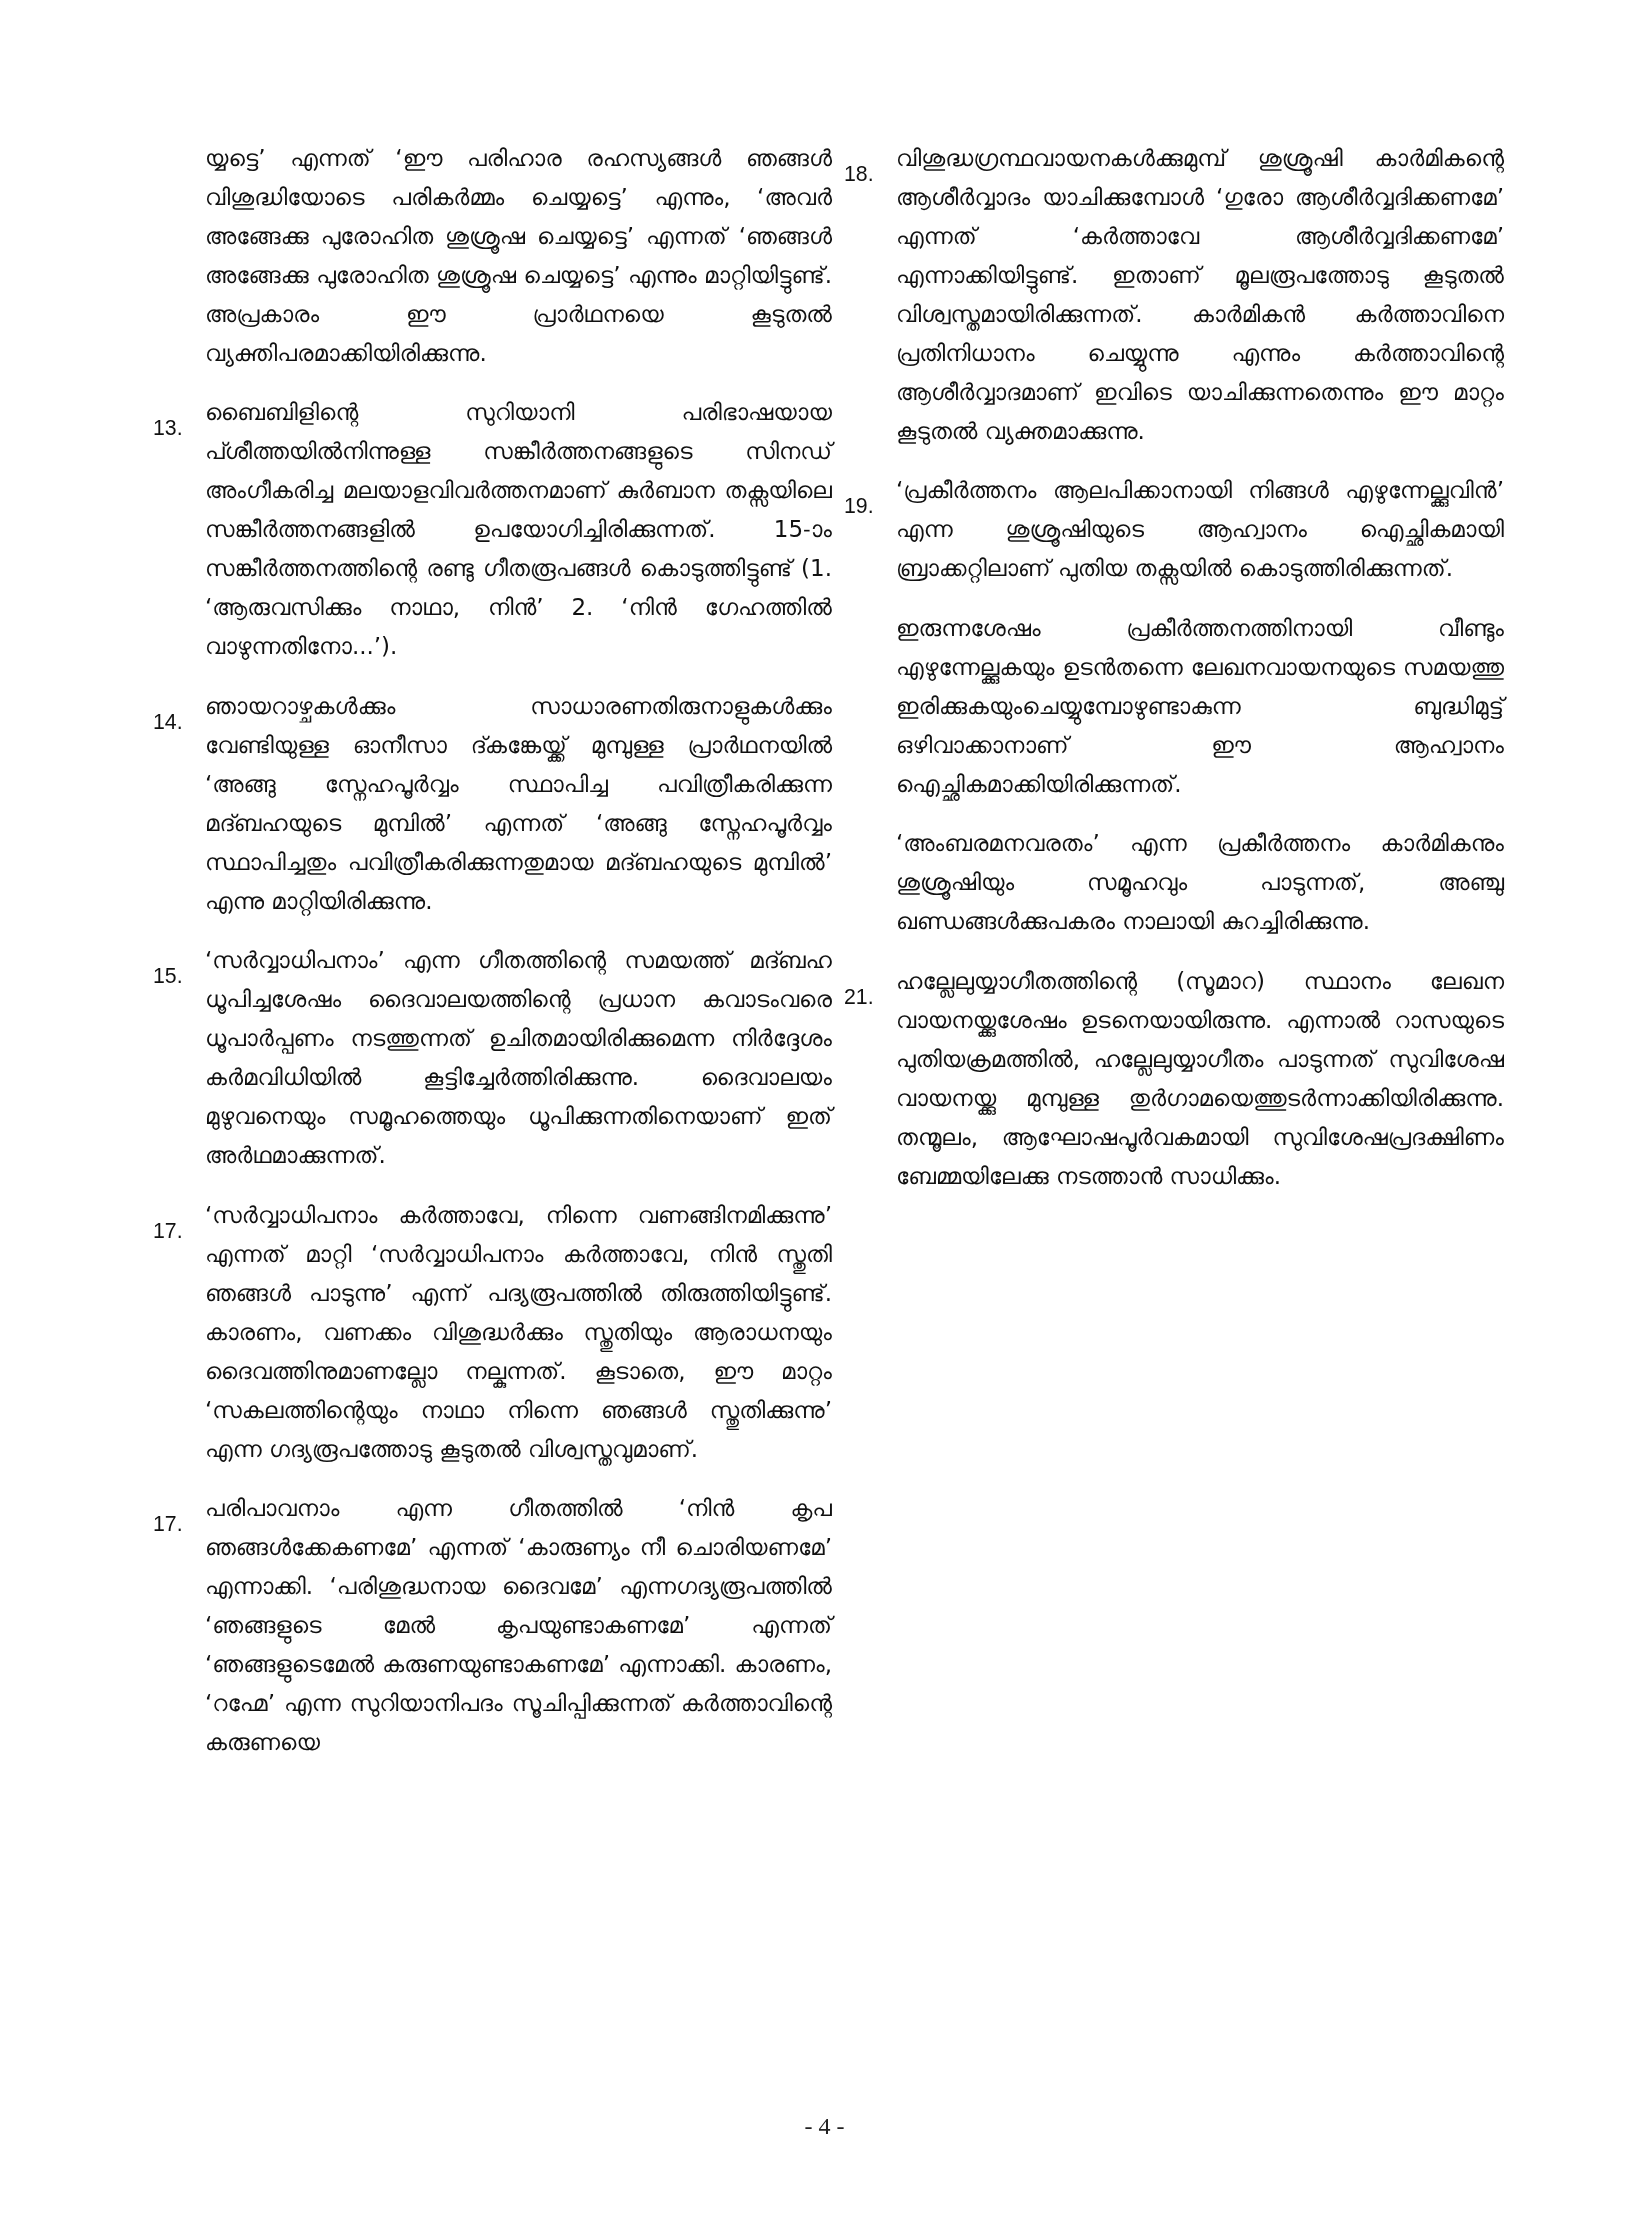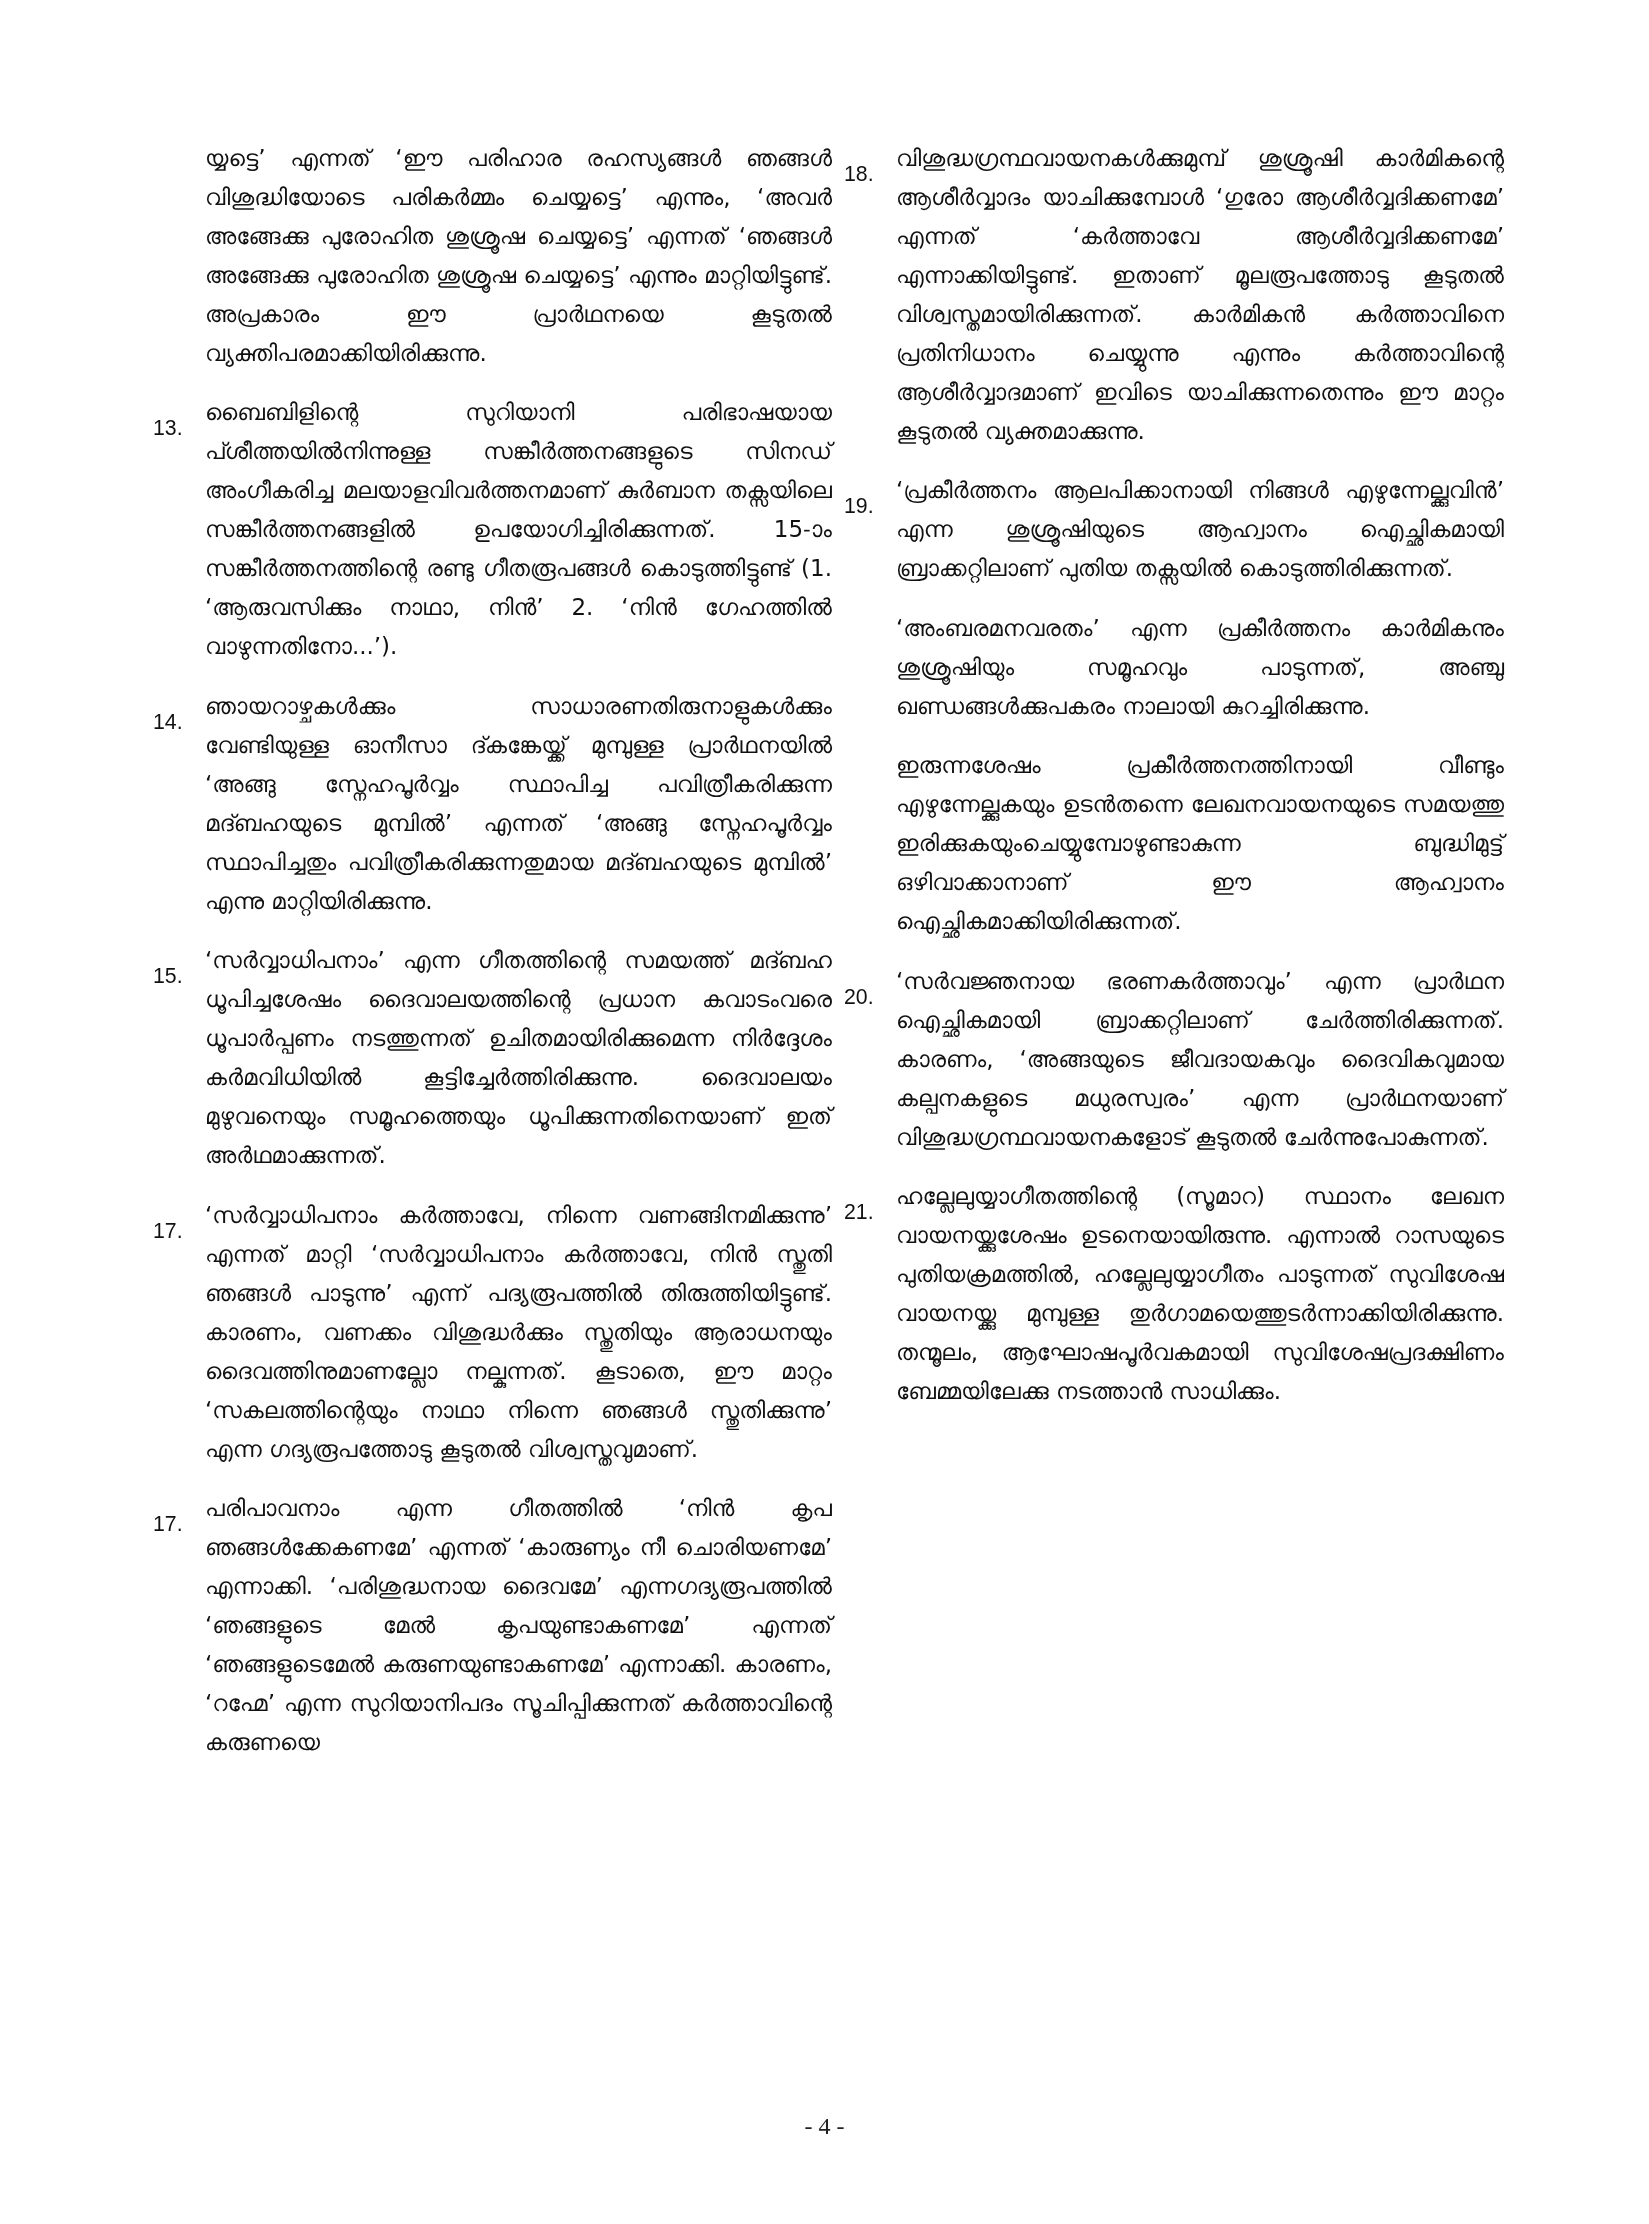--- a/index.html
+++ b/index.html
@@ -65,27 +65,23 @@
 
     <div class="para numbered">
       <span class="num">18.</span>
       <span>വിശുദ്ധഗ്രന്ഥവായനകൾക്കുമുമ്പ് ശുശ്രൂഷി കാർമികന്റെ ആശീർവ്വാദം യാചിക്കുമ്പോൾ ‘ഗുരോ ആശീർവ്വദിക്കണമേ’ എന്നത് ‘കർത്താവേ ആശീർവ്വദിക്കണമേ’ എന്നാക്കിയിട്ടുണ്ട്. ഇതാണ് മൂലരൂപത്തോടു കൂടുതൽ വിശ്വസ്തമായിരിക്കുന്നത്. കാർമികൻ കർത്താവിനെ പ്രതിനിധാനം ചെയ്യുന്നു എന്നും കർത്താവിന്റെ ആശീർവ്വാദമാണ് ഇവിടെ യാചിക്കുന്നതെന്നും ഈ മാറ്റം കൂടുതൽ വ്യക്തമാക്കുന്നു.</span>
     </div>
 
     <div class="para numbered">
       <span class="num">19.</span>
       <span>‘പ്രകീർത്തനം ആലപിക്കാനായി നിങ്ങൾ എഴുന്നേല്ക്കുവിൻ’ എന്ന ശുശ്രൂഷിയുടെ ആഹ്വാനം ഐച്ഛികമായി ബ്രാക്കറ്റിലാണ് പുതിയ തക്സയിൽ കൊടുത്തിരിക്കുന്നത്.</span>
     </div>
+    <p class="para indent">ഇരുന്നശേഷം പ്രകീർത്തനത്തിനായി വീണ്ടും എഴുന്നേല്ക്കുകയും ഉടൻതന്നെ ലേഖനവായനയുടെ സമയത്തു ഇരിക്കുകയുംചെയ്യുമ്പോഴുണ്ടാകുന്ന ബുദ്ധിമുട്ട് ഒഴിവാക്കാനാണ് ഈ ആഹ്വാനം ഐച്ഛികമാക്കിയിരിക്കുന്നത്.</p>
     <p class="para indent">‘അംബരമനവരതം’ എന്ന പ്രകീർത്തനം കാർമികനും ശുശ്രൂഷിയും സമൂഹവും പാടുന്നത്, അഞ്ചു ഖണ്ഡങ്ങൾക്കുപകരം നാലായി കുറച്ചിരിക്കുന്നു.</p>
-    <p class="para indent">ഇരുന്നശേഷം പ്രകീർത്തനത്തിനായി വീണ്ടും എഴുന്നേല്ക്കുകയും ഉടൻതന്നെ ലേഖനവായനയുടെ സമയത്തു ഇരിക്കുകയുംചെയ്യുമ്പോഴുണ്ടാകുന്ന ബുദ്ധിമുട്ട് ഒഴിവാക്കാനാണ് ഈ ആഹ്വാനം ഐച്ഛികമാക്കിയിരിക്കുന്നത്.</p>
 
-    <div class="para numbered">
-      <span class="num">20.</span>
-      <span>‘സർവജ്ഞനായ ഭരണകർത്താവും’ എന്ന പ്രാർഥന ഐച്ഛികമായി ബ്രാക്കറ്റിലാണ് ചേർത്തിരിക്കുന്നത്. കാരണം, ‘അങ്ങയുടെ ജീവദായകവും ദൈവികവുമായ കല്പനകളുടെ മധുരസ്വരം’ എന്ന പ്രാർഥനയാണ് വിശുദ്ധഗ്രന്ഥവായനകളോട് കൂടുതൽ ചേർന്നുപോകുന്നത്.</span>
-    </div>
 
     <div class="para numbered">
       <span class="num">21.</span>
       <span>ഹല്ലേലുയ്യാഗീതത്തിന്റെ (സൂമാറ) സ്ഥാനം ലേഖന വായനയ്ക്കുശേഷം ഉടനെയായിരുന്നു. എന്നാൽ റാസയുടെ പുതിയക്രമത്തിൽ, ഹല്ലേലുയ്യാഗീതം പാടുന്നത് സുവിശേഷ വായനയ്ക്കു മുമ്പുള്ള തുർഗാമയെത്തുടർന്നാക്കിയിരിക്കുന്നു. തന്മൂലം, ആഘോഷപൂർവകമായി സുവിശേഷപ്രദക്ഷിണം ബേമ്മയിലേക്കു നടത്താൻ സാധിക്കും.</span>
     </div>
   </div>
 
   <div class="footer">- 4 -</div>
 </div>
 

